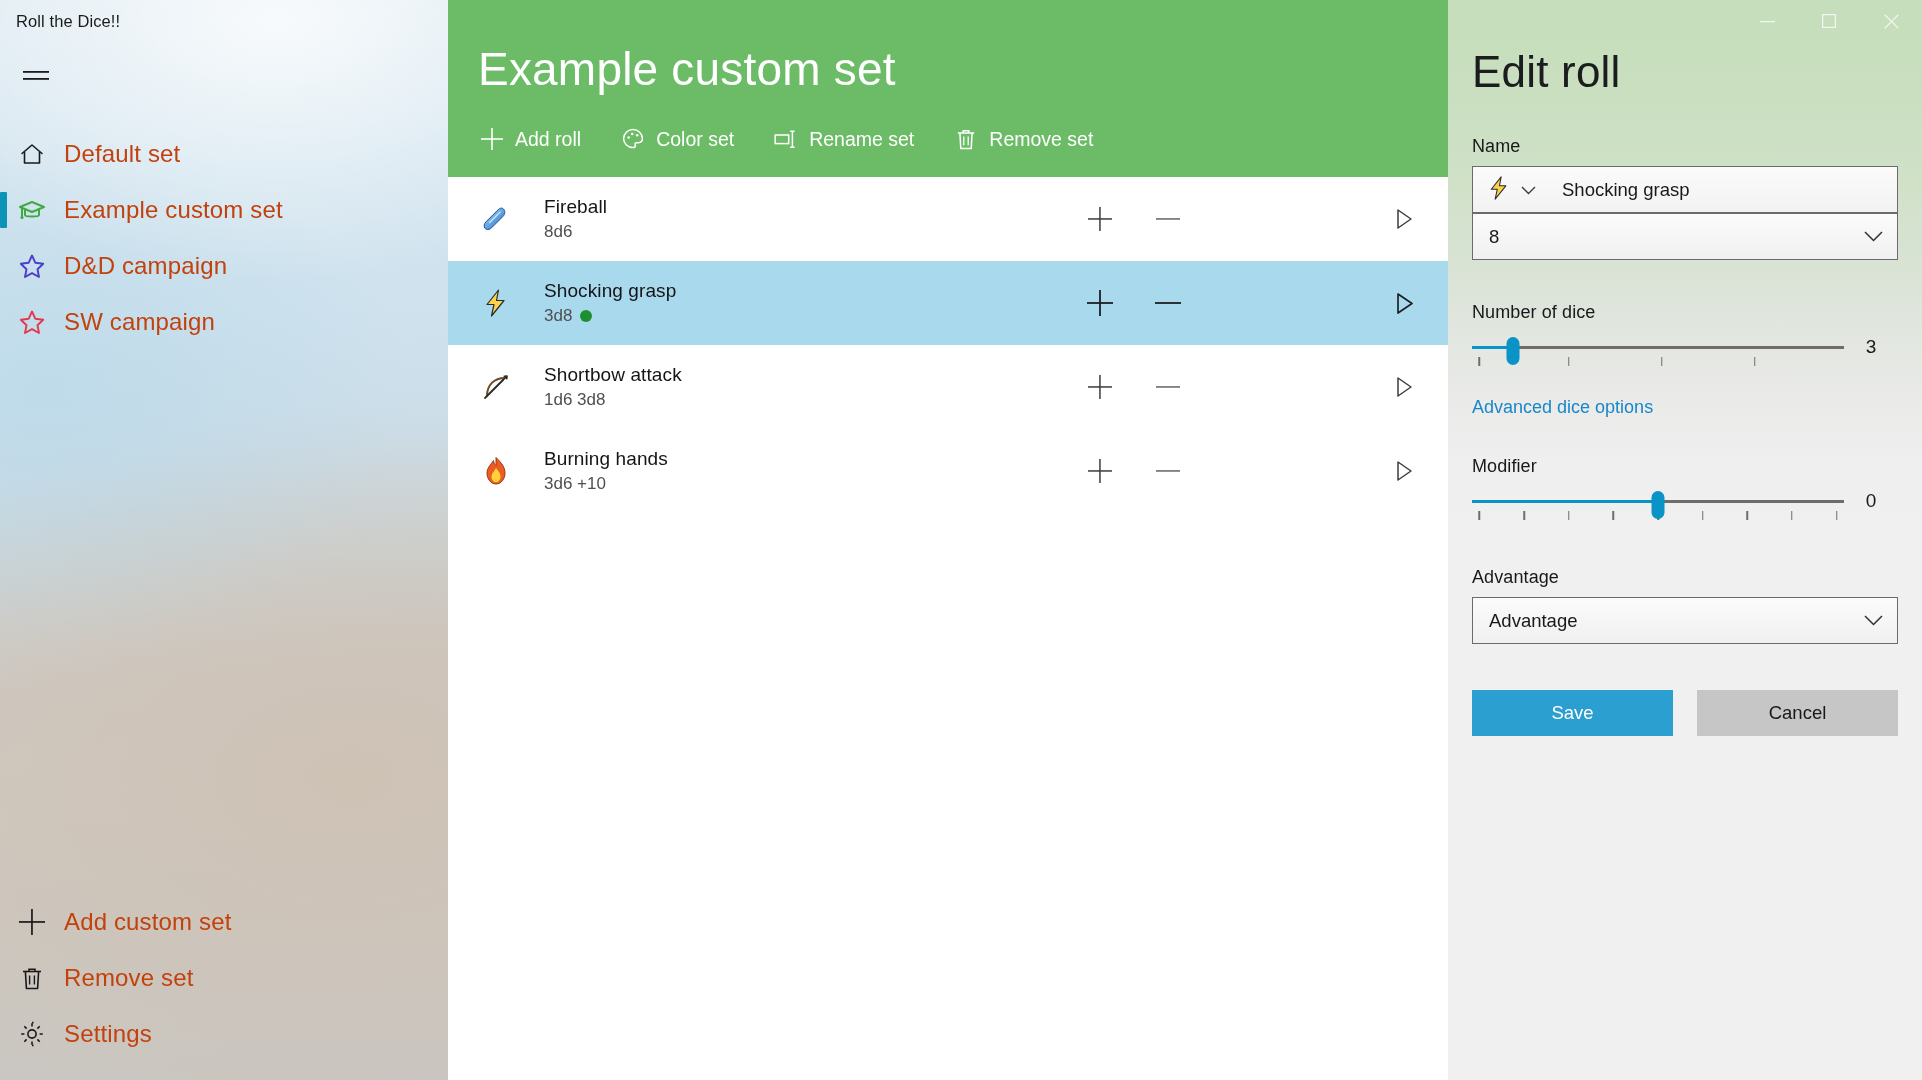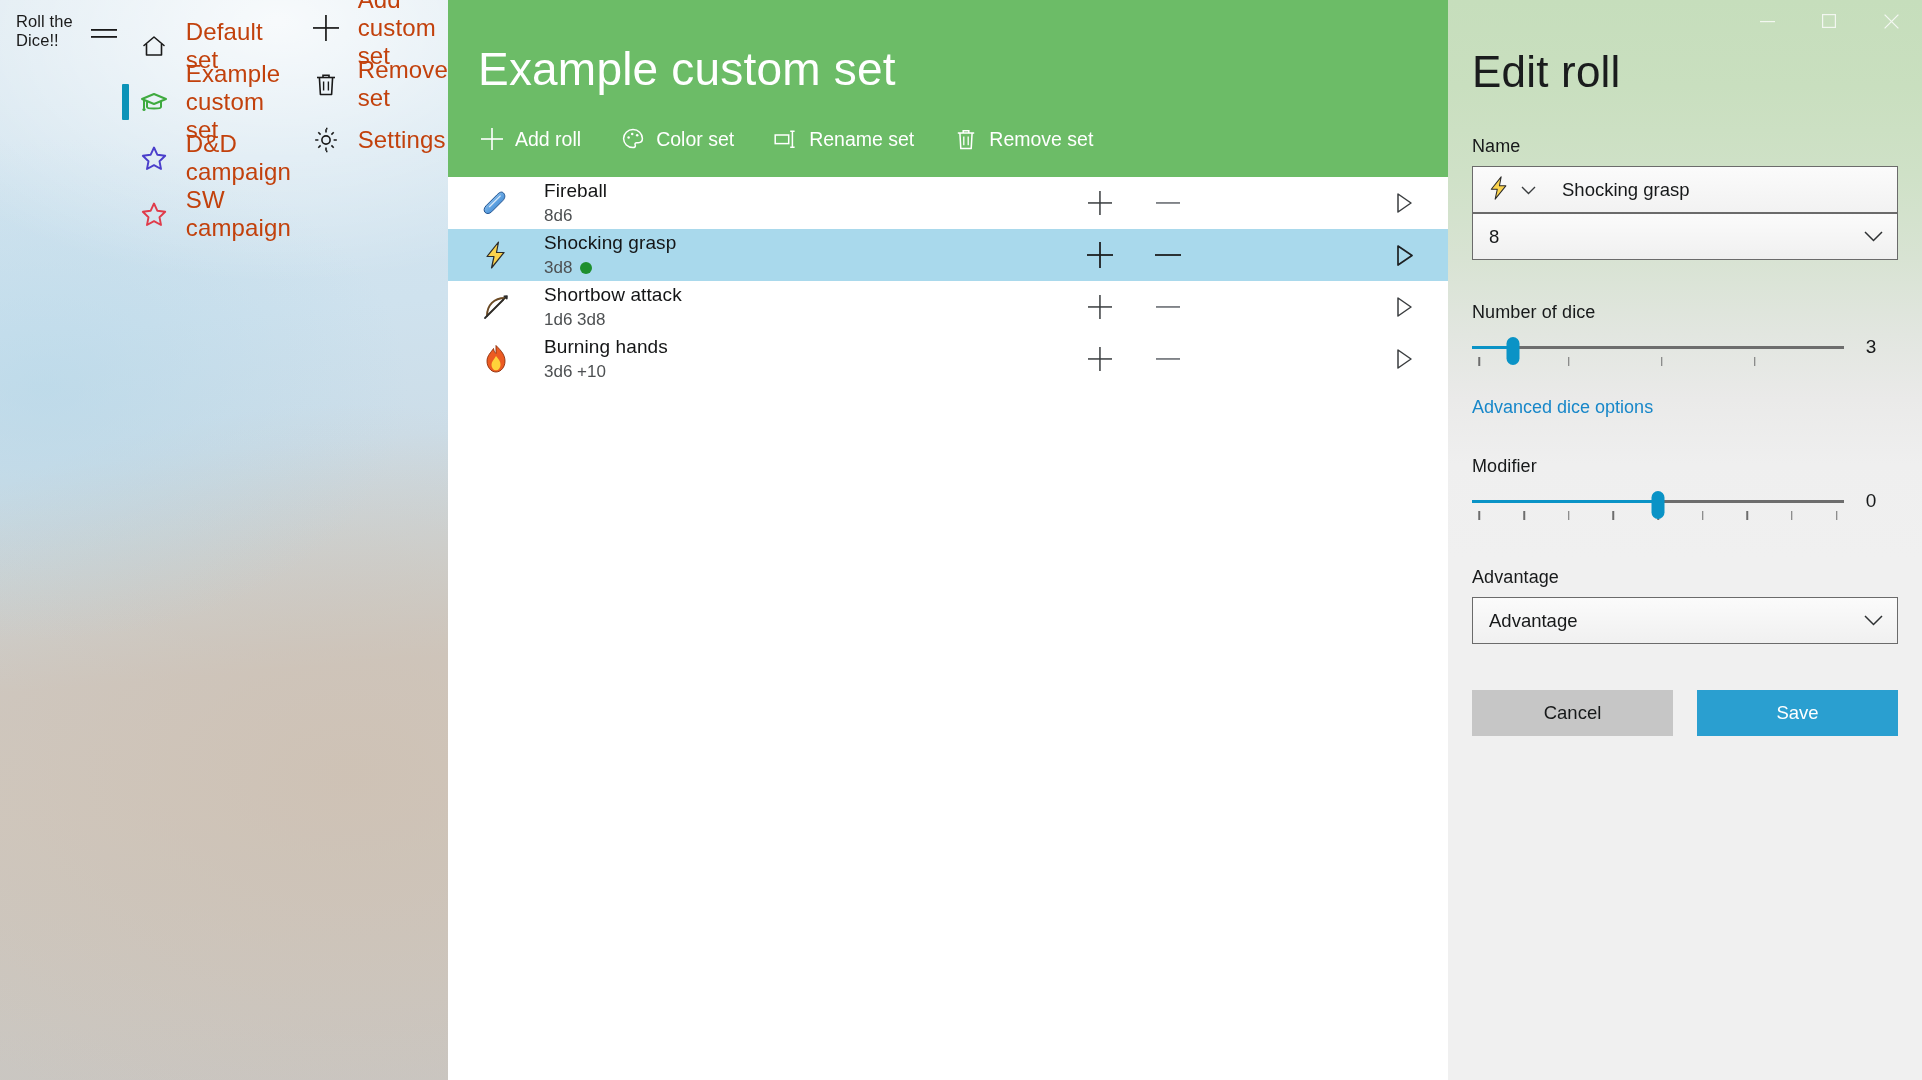--- a/index.html
+++ b/index.html
@@ -34,21 +34,21 @@
          #d2e4ef 16%,
          #cfe2ee 30%,
          #ccdde8 42%,
          #cdd3d4 52%,
          #cec8c1 62%,
          #cfc8bf 72%,
          #cdc7bf 82%,
          #cbc7c1 92%,
          #c9c6c2 100%);
   }
-  .sidebar-inner { position: relative; z-index: 2; height: 100%; display:flex; flex-direction:row; }
+  .sidebar-inner { position: relative; z-index: 2; height: 100%; display:flex; flex-direction:column; }
 
   .app-title {
     font-size: 16.5px;
     color: #1a1a1a;
     padding: 12px 0 0 16px;
     height: 42px;
     letter-spacing: 0.1px;
   }
   .hamburger {
     width: 60px; height: 58px;
@@ -124,21 +124,21 @@
     cursor: pointer;
     padding: 3px 2px;
     white-space: nowrap;
   }
   .tool-ico { display:flex; align-items:center; justify-content:center; width: 24px; height: 24px; }
 
   
   .roll-list { flex: 1 1 auto; background: #ffffff; }
   .roll-row {
     position: relative;
-    height: 52px;
+    height: 84px;
     display: flex; align-items: center;
     cursor: pointer;
   }
   .roll-row.selected { background: #a9d9ec; }
   .roll-emoji {
     width: 96px; flex: 0 0 96px;
     display:flex; align-items:center; justify-content:center;
     font-size: 27px; line-height: 1;
   }
   .roll-text { flex: 1 1 auto; }
@@ -715,19 +715,19 @@
       <div class="combo">
         <span class="combo-value">Advantage</span>
         <span>
           <svg width="19" height="11" viewBox="0 0 19 11">
               <path d="M1 1 L9.5 9.5 L18 1" fill="none" stroke="#2e3133" stroke-width="1.5"></path>
             </svg>
         </span>
       </div>
 
       <div class="btn-row">
+        <button class="btn btn-save">Save</button>
         <button class="btn btn-cancel">Cancel</button>
-        <button class="btn btn-save">Save</button>
       </div>
     </div>
   </div>
 
 </div>
 
 </body></html>

